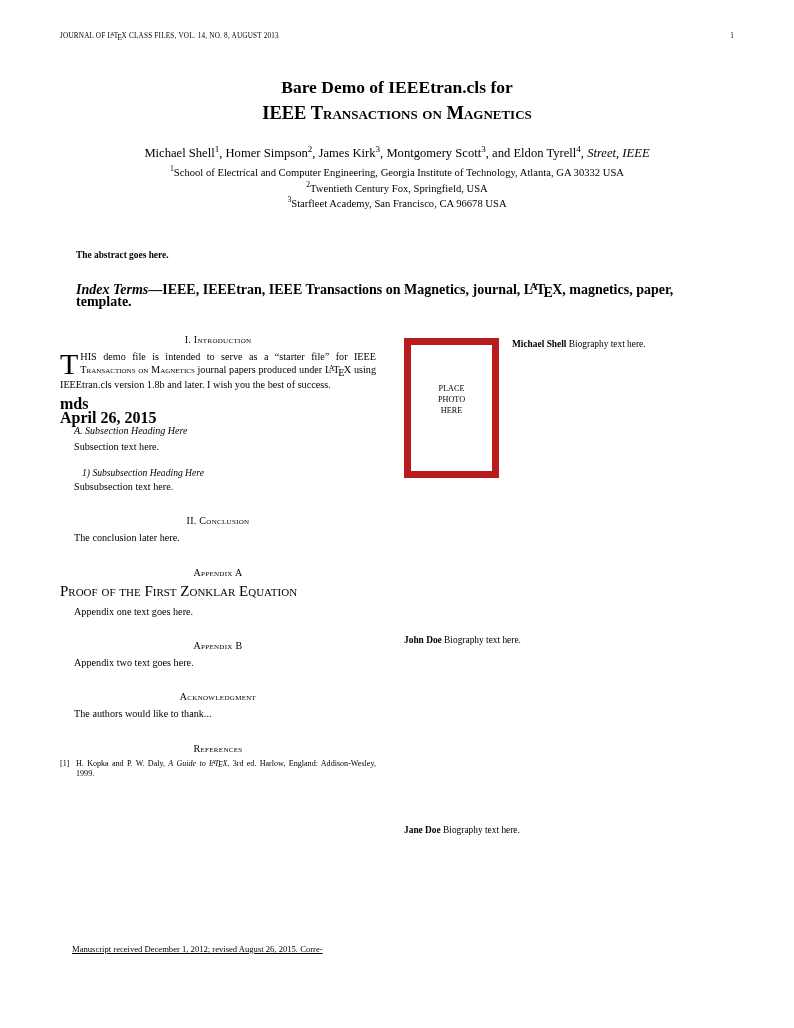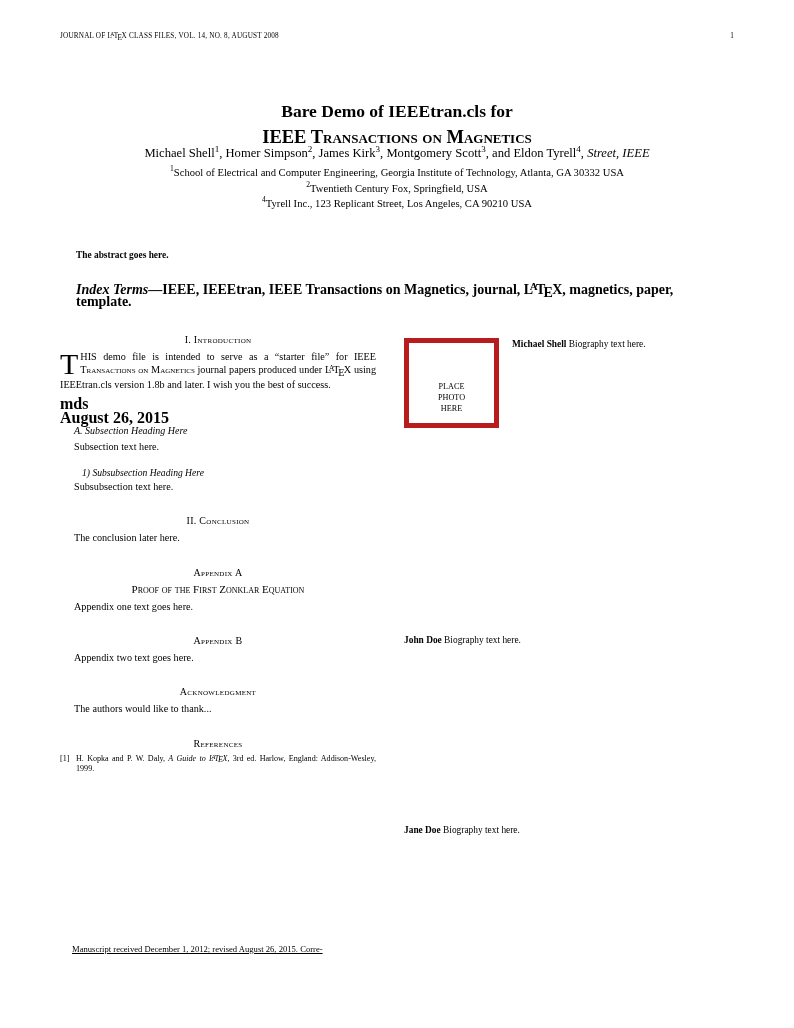--- a/index.html
+++ b/index.html
@@ -56,21 +56,20 @@
   
   .title {
     position: absolute;
     top: 74px;
     left: 60px;
     width: 674px;
     text-align: center;
     font-size: 17.5px;
     font-weight: bold;
     line-height: 26px;
-    margin-top: 24px;
   }
   .title .line2 {
     font-variant: small-caps;
     font-size: 18.5px;
   }
   
   .authors {
     position: absolute;
     top: 145px;
     left: 60px;
@@ -164,43 +163,43 @@
   .signoff {
     text-align: left;
     font-size: 16px;
     line-height: 14px;
     margin: 2px 0 0 0;
     font-weight: bold;
   }
   .gap-before { margin-top: 0; }
   .gap-before-big { margin-top: 22px; }
   .appendix-sub {
-    text-align: center;
-    font-variant: small-caps;
-    font-size: 11px;
+    text-align: left;
+    font-variant: small-caps;
+    font-size: 15px;
     margin: 0 0 5px 0;
   }
   
   .ref-item {
     font-size: 8.1px;
     line-height: 10.5px;
     display: flex;
     margin-top: 3px;
   }
   .ref-num { width: 16px; flex: 0 0 16px; }
   .ref-text { flex: 1; text-align: justify; }
   .ref-text .ital { font-style: italic; }
   
   .photo-box {
     position: absolute;
     left: 404px;
     top: 338px;
     width: 95px;
-    height: 90px;
-    border: 5px solid #b91c1c;
+    height: 140px;
+    border: 7px solid #b91c1c;
     box-sizing: border-box;
   }
   .photo-box .ph-text {
     position: absolute;
     left: 0; right: 0;
     top: 38px;
     text-align: center;
     font-size: 8.2px;
     line-height: 11px;
     font-variant: small-caps;
@@ -241,57 +240,57 @@
     text-decoration: underline;
   }
   .footnote .fn-indent { text-indent: 12px; }
 </style>
 </head>
 <body>
 
 <div class="page">
 
   <div class="runhead">
-    <span class="left"><span>JOURNAL OF </span><span class="latex">L<span class="a">A</span>T<span class="e">E</span>X</span><span> CLASS FILES, VOL. 14, NO. 8, AUGUST 2008</span></span>
+    <span class="left"><span>JOURNAL OF </span><span class="latex">L<span class="a">A</span>T<span class="e">E</span>X</span><span> CLASS FILES, VOL. 14, NO. 8, AUGUST 2013</span></span>
     <span class="right">1</span>
     <div style="clear:both"></div>
   </div>
 
   <div class="title">
     <div>Bare Demo of IEEEtran.cls for</div>
     <div class="line2">IEEE Transactions on Magnetics</div>
   </div>
 
   <div class="authors">
     <span>Michael Shell</span><sup>1</sup>, <span>Homer Simpson</span><sup>2</sup>, <span>James Kirk</span><sup>3</sup>, <span>Montgomery Scott</span><sup>3</sup>, and <span>Eldon Tyrell</span><sup>4</sup>, <span class="ital">Street, IEEE</span>
   </div>
 
   <div class="affil">
     <div><sup>1</sup><span>School of Electrical and Computer Engineering, Georgia Institute of Technology, Atlanta, GA 30332 USA</span></div>
     <div><sup>2</sup><span>Twentieth Century Fox, Springfield, USA</span></div>
-    <div><sup>4</sup><span>Tyrell Inc., 123 Replicant Street, Los Angeles, CA 90210 USA</span></div>
+    <div><sup>3</sup><span>Starfleet Academy, San Francisco, CA 96678 USA</span></div>
   </div>
 
   <div class="abstract">The abstract goes here.</div>
 
   <div class="indexterms">
     <span class="lead">Index Terms</span><span>—</span><span>IEEE, IEEEtran, IEEE Transactions on Magnetics, journal, </span><span class="latex">L<span class="a">A</span>T<span class="e">E</span>X</span><span>, magnetics, paper, template.</span>
   </div>
 
   <div class="col-left">
 
     <div class="sec-head">I.  Introduction</div>
 
     <div class="dropcap-para">
       <span class="dropcap">T</span><span>HIS demo file is intended to serve as a “starter file” for </span><span class="sc">IEEE Transactions on Magnetics</span><span> journal papers produced under </span><span class="latex">L<span class="a">A</span>T<span class="e">E</span>X</span><span> using IEEEtran.cls version 1.8b and later. I wish you the best of success.</span>
     </div>
 
     <div class="signoff">
       <div>mds</div>
-      <div>August 26, 2015</div>
+      <div>April 26, 2015</div>
     </div>
 
     <div class="subsec-head gap-before">A.  Subsection Heading Here</div>
     <p class="body indent">Subsection text here.</p>
 
     <div class="subsubsec-head">1)  Subsubsection Heading Here</div>
     <p class="body indent">Subsubsection text here.</p>
 
     <div class="sec-head gap-before-big">II.  Conclusion</div>
     <p class="body indent">The conclusion later here.</p>

